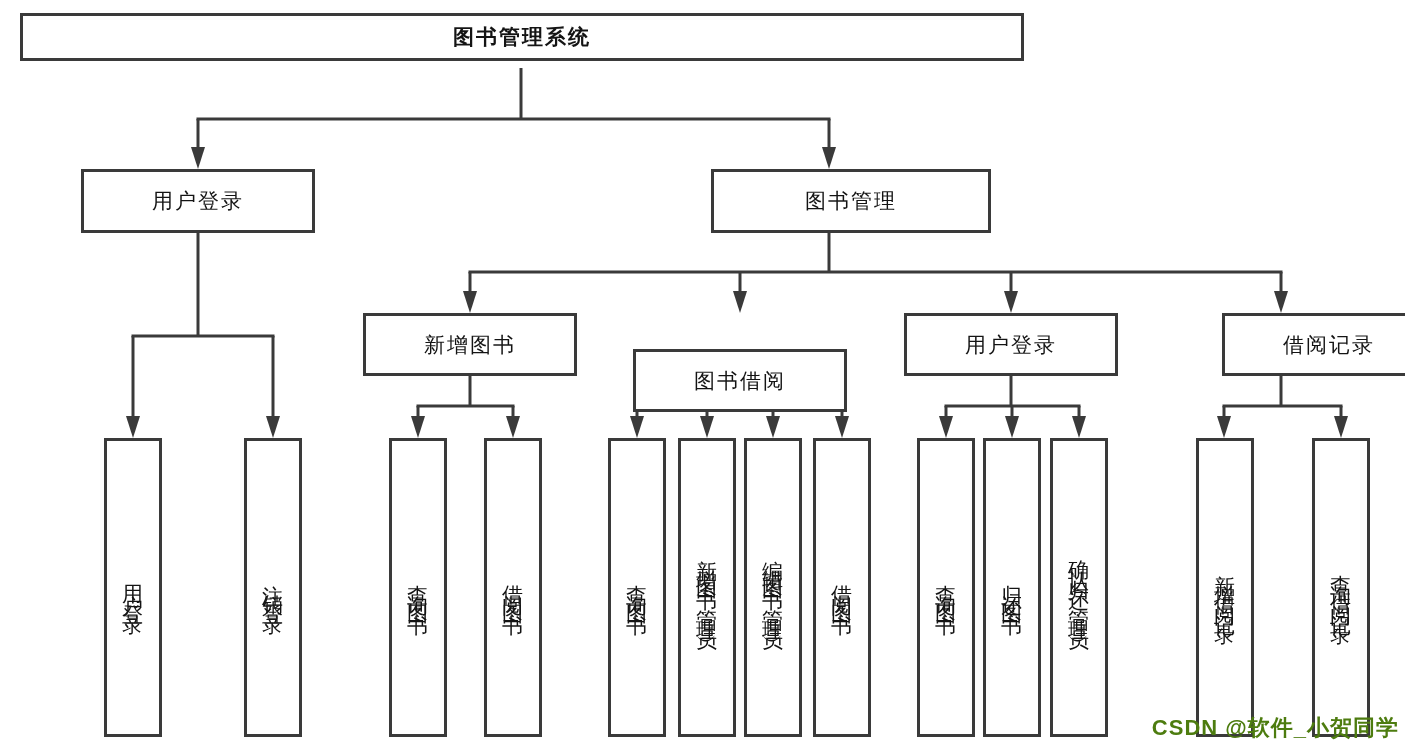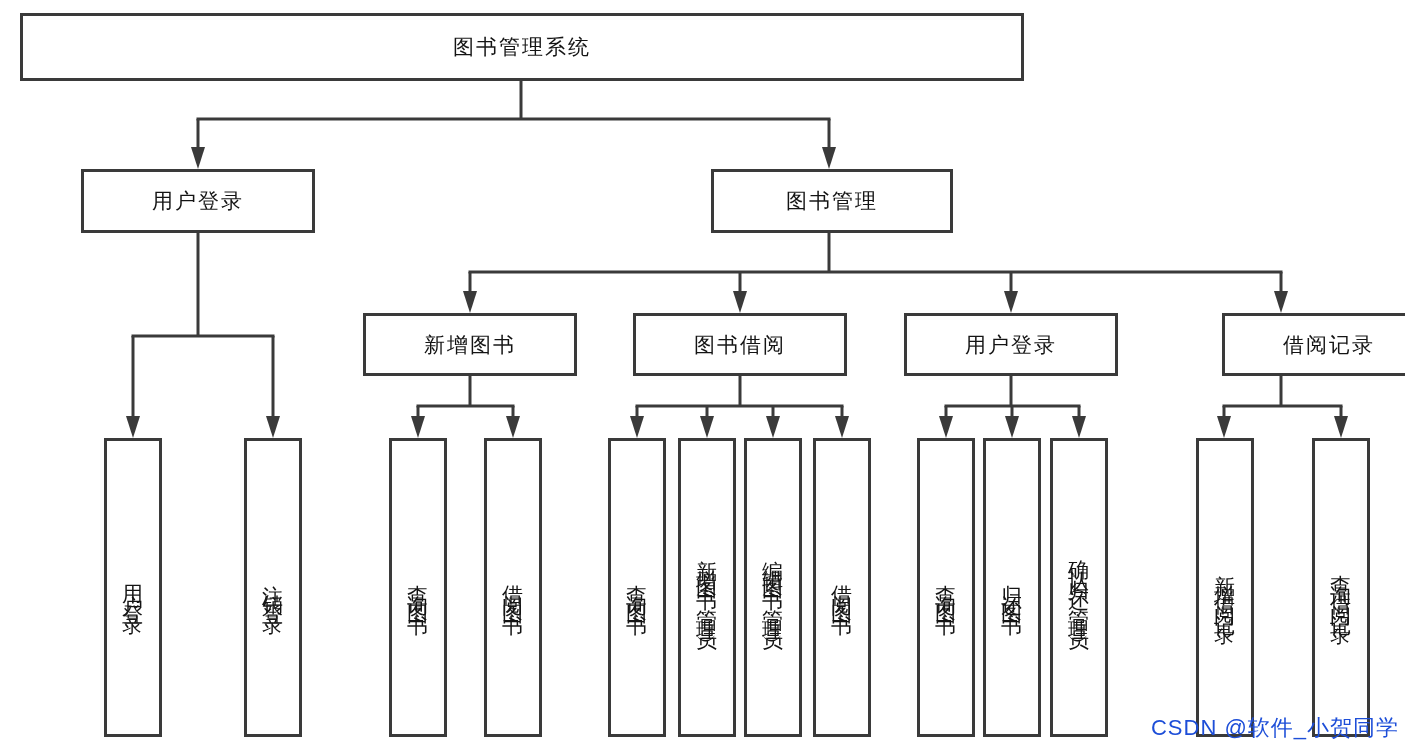--- a/index.html
+++ b/index.html
@@ -28,28 +28,28 @@
     display: flex;
     align-items: center;
     justify-content: center;
     color: #141414;
   }
   .hbox {
     font-size: 21px;
     letter-spacing: 2px;
     white-space: nowrap;
   }
-  .title-box { left: 20px; top: 13px; width: 1004px; height: 68px; }
+  .title-box { left: 20px; top: 13px; width: 1004px; height: 48px; font-weight: bold; }
 
   .l2-user    { left: 81px;  top: 169px; width: 234px; height: 64px; }
-  .l2-book    { left: 711px; top: 169px; width: 242px; height: 64px; }
+  .l2-book    { left: 711px; top: 169px; width: 280px; height: 64px; }
 
   .l3 { top: 313px; width: 214px; height: 63px; }
   .l3-recommend { left: 363px; }
-  .l3-borrow    { left: 633px; }
+  .l3-borrow    { left: 633px; margin-top: 36px; }
   .l3-current   { left: 904px; }
   .l3-record    { left: 1222px; }
 
   .leaf {
     top: 438px;
     width: 58px;
     height: 299px;
   }
   .leaf span {
     writing-mode: vertical-rl;
@@ -72,22 +72,23 @@
   .leaf-11 { left: 1050px; }
   .leaf-12 { left: 1196px; }
   .leaf-13 { left: 1312px; }
 
   .watermark {
     position: absolute;
     right: 6px;
     bottom: 4px;
     font-size: 22px;
     letter-spacing: 1px;
-    color: #1d4ed8;
+    color: #4d7c0f;
     white-space: nowrap;
+    font-weight: bold;
   }
   svg line { stroke: #3a3a3a; stroke-width: 3; }
   svg polygon { fill: #3a3a3a; }
 </style>
 </head>
 <body>
 
 <div id="canvas">
 
   <svg id="connectors" viewBox="0 0 1405 747" xmlns="http://www.w3.org/2000/svg" aria-hidden="true">

